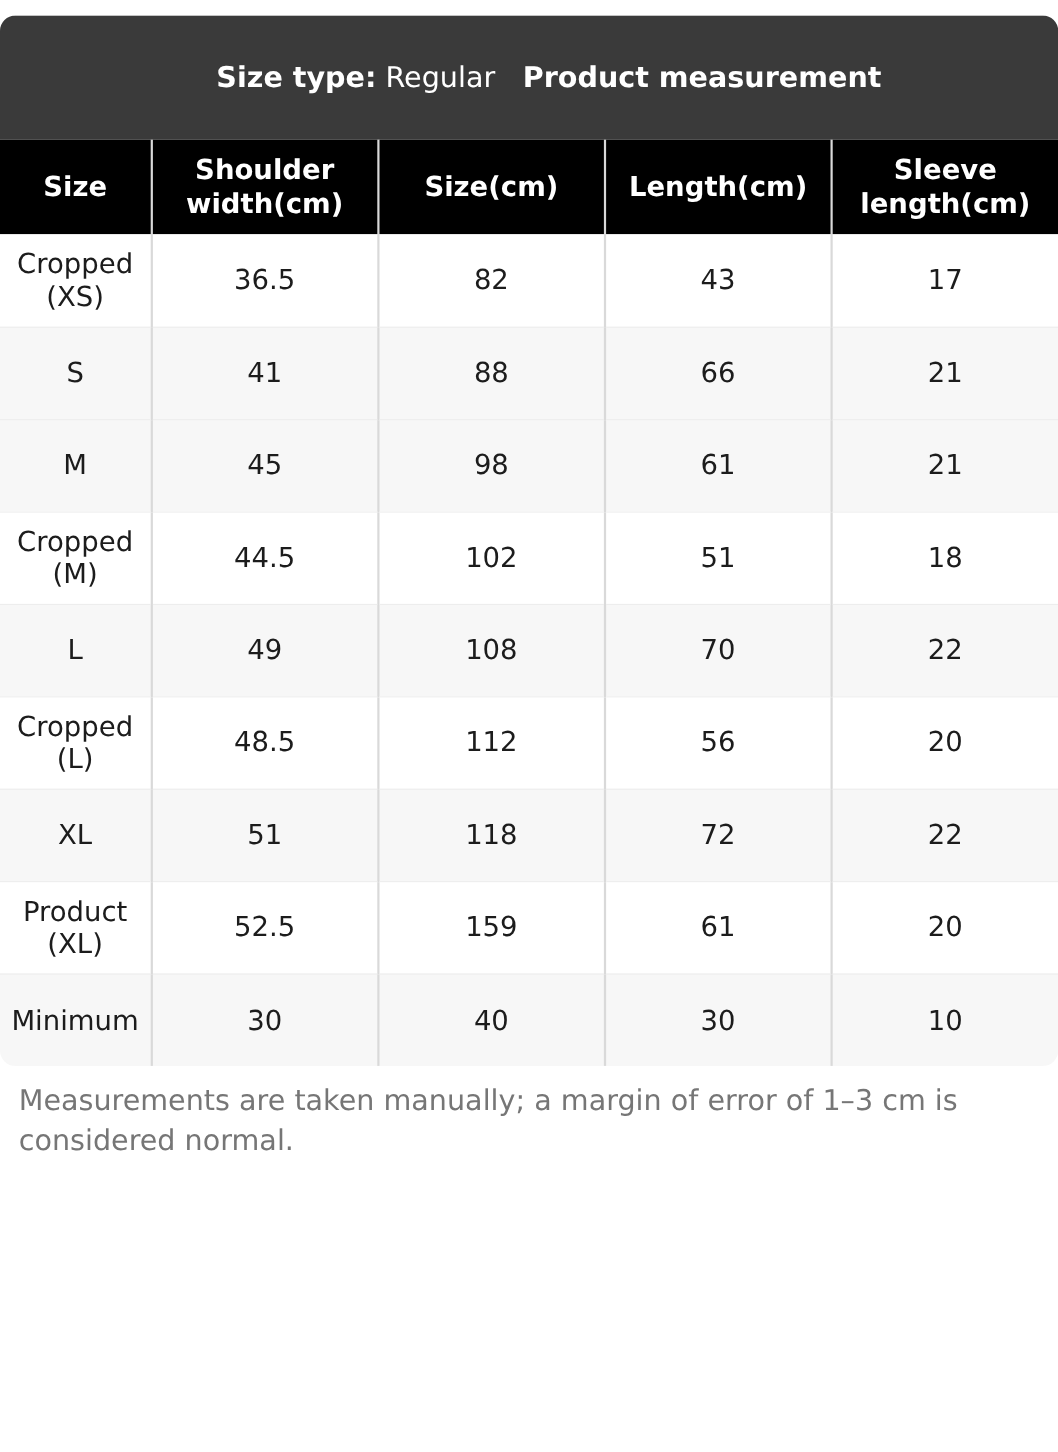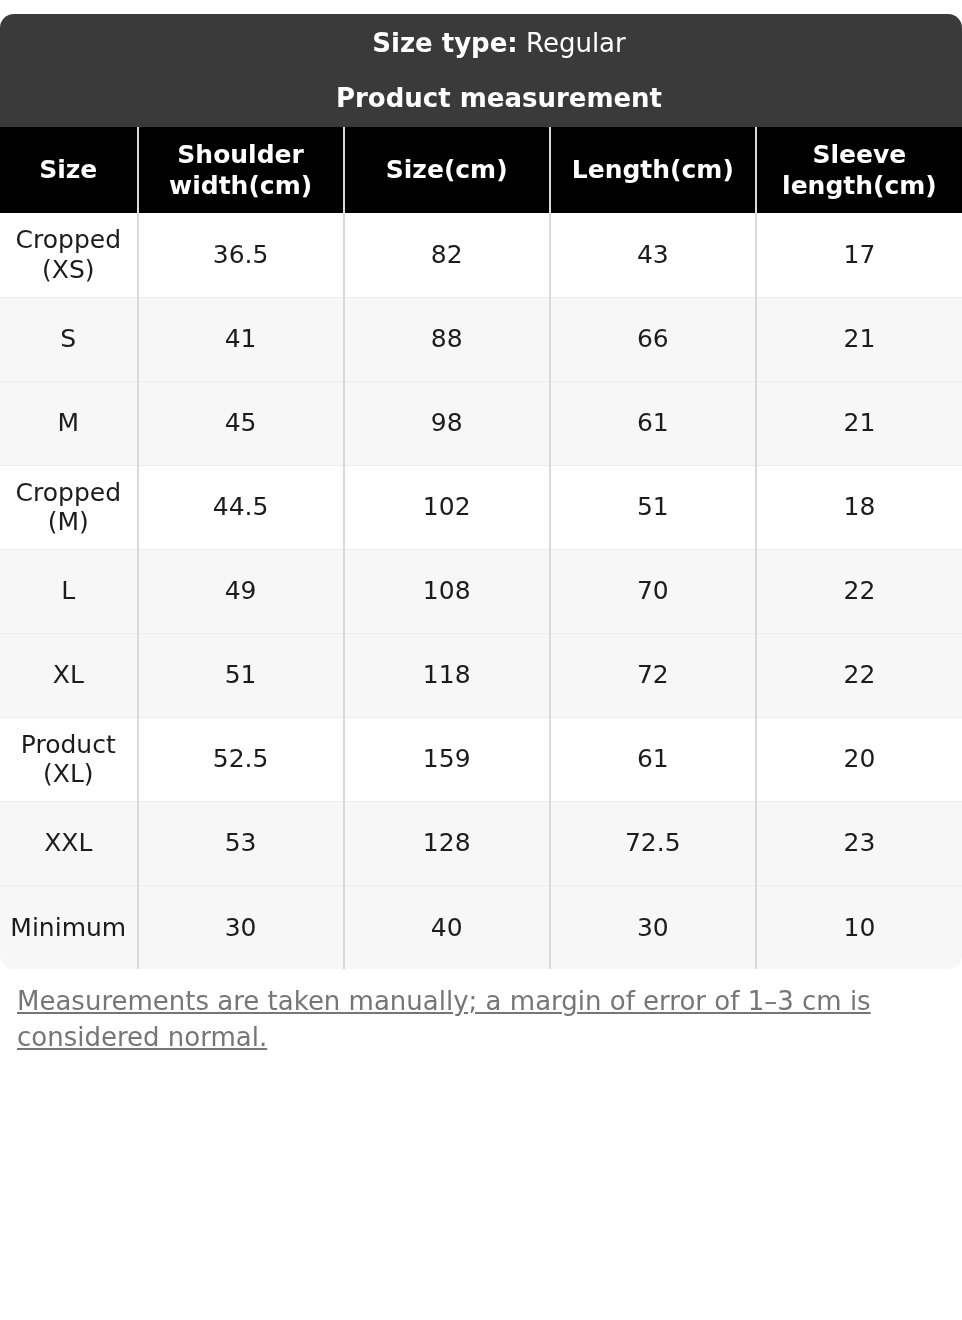--- a/index.html
+++ b/index.html
@@ -16,21 +16,21 @@
     border-radius: 14px;
     overflow: hidden;
   }
 
   
   .dark-header {
     background: #3a3a3a;
     color: #ffffff;
     height: 113px;
     display: flex;
-    flex-direction: column;
+    flex-direction: row;
     align-items: center;
     justify-content: center;
     gap: 25px;
     font-size: 26px;
     padding-left: 36px;
   }
   .dark-header .line1 .label { font-weight: 700; }
   .dark-header .line1 .value { font-weight: 400; }
   .dark-header .line2 { font-weight: 700; }
 
@@ -71,21 +71,20 @@
   tbody tr:first-child td { border-top: none; }
   tbody tr.alt td { background: #f7f7f7; }
 
   
   .footnote {
     margin-top: 15px;
     padding: 0 26px 0 17px;
     font-size: 26px;
     line-height: 1.38;
     color: #767676;
-    text-decoration: underline;
   }
 </style>
 </head>
 <body>
 
 <div class="sheet">
 
   <div class="dark-header">
     <div class="line1">
       <span class="label">Size type:</span>
@@ -140,40 +139,40 @@
           <td>51</td>
           <td>18</td>
         </tr>
         <tr class="alt">
           <td>L</td>
           <td>49</td>
           <td>108</td>
           <td>70</td>
           <td>22</td>
         </tr>
+        <tr>
+          <td>Cropped (L)</td>
+          <td>48.5</td>
+          <td>112</td>
+          <td>56</td>
+          <td>20</td>
+        </tr>
         <tr class="alt">
           <td>XL</td>
           <td>51</td>
           <td>118</td>
           <td>72</td>
           <td>22</td>
         </tr>
         <tr>
           <td>Product (XL)</td>
           <td>52.5</td>
           <td>159</td>
           <td>61</td>
           <td>20</td>
-        </tr>
-        <tr class="alt">
-          <td>XXL</td>
-          <td>53</td>
-          <td>128</td>
-          <td>72.5</td>
-          <td>23</td>
         </tr>
         <tr class="alt">
           <td>Minimum</td>
           <td>30</td>
           <td>40</td>
           <td>30</td>
           <td>10</td>
         </tr>
       </tbody>
   </table>

